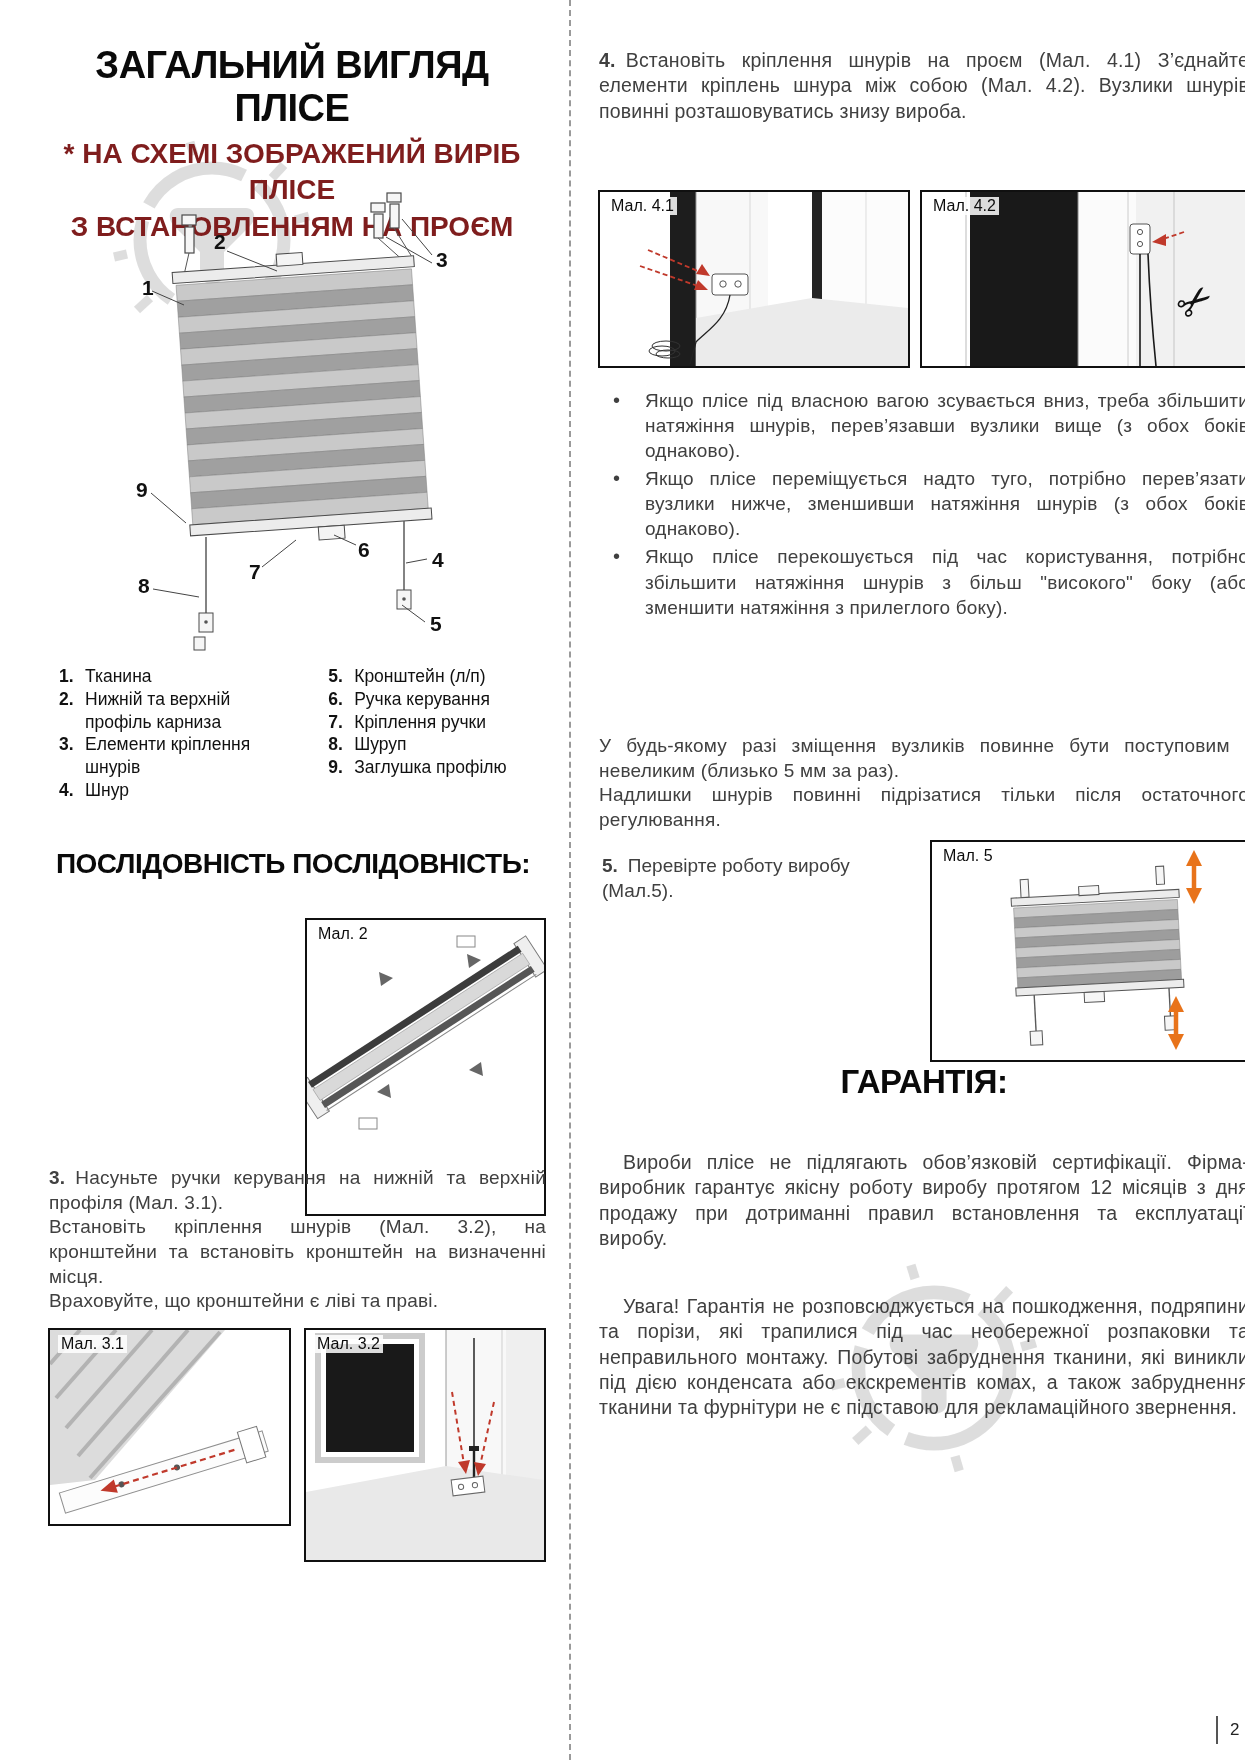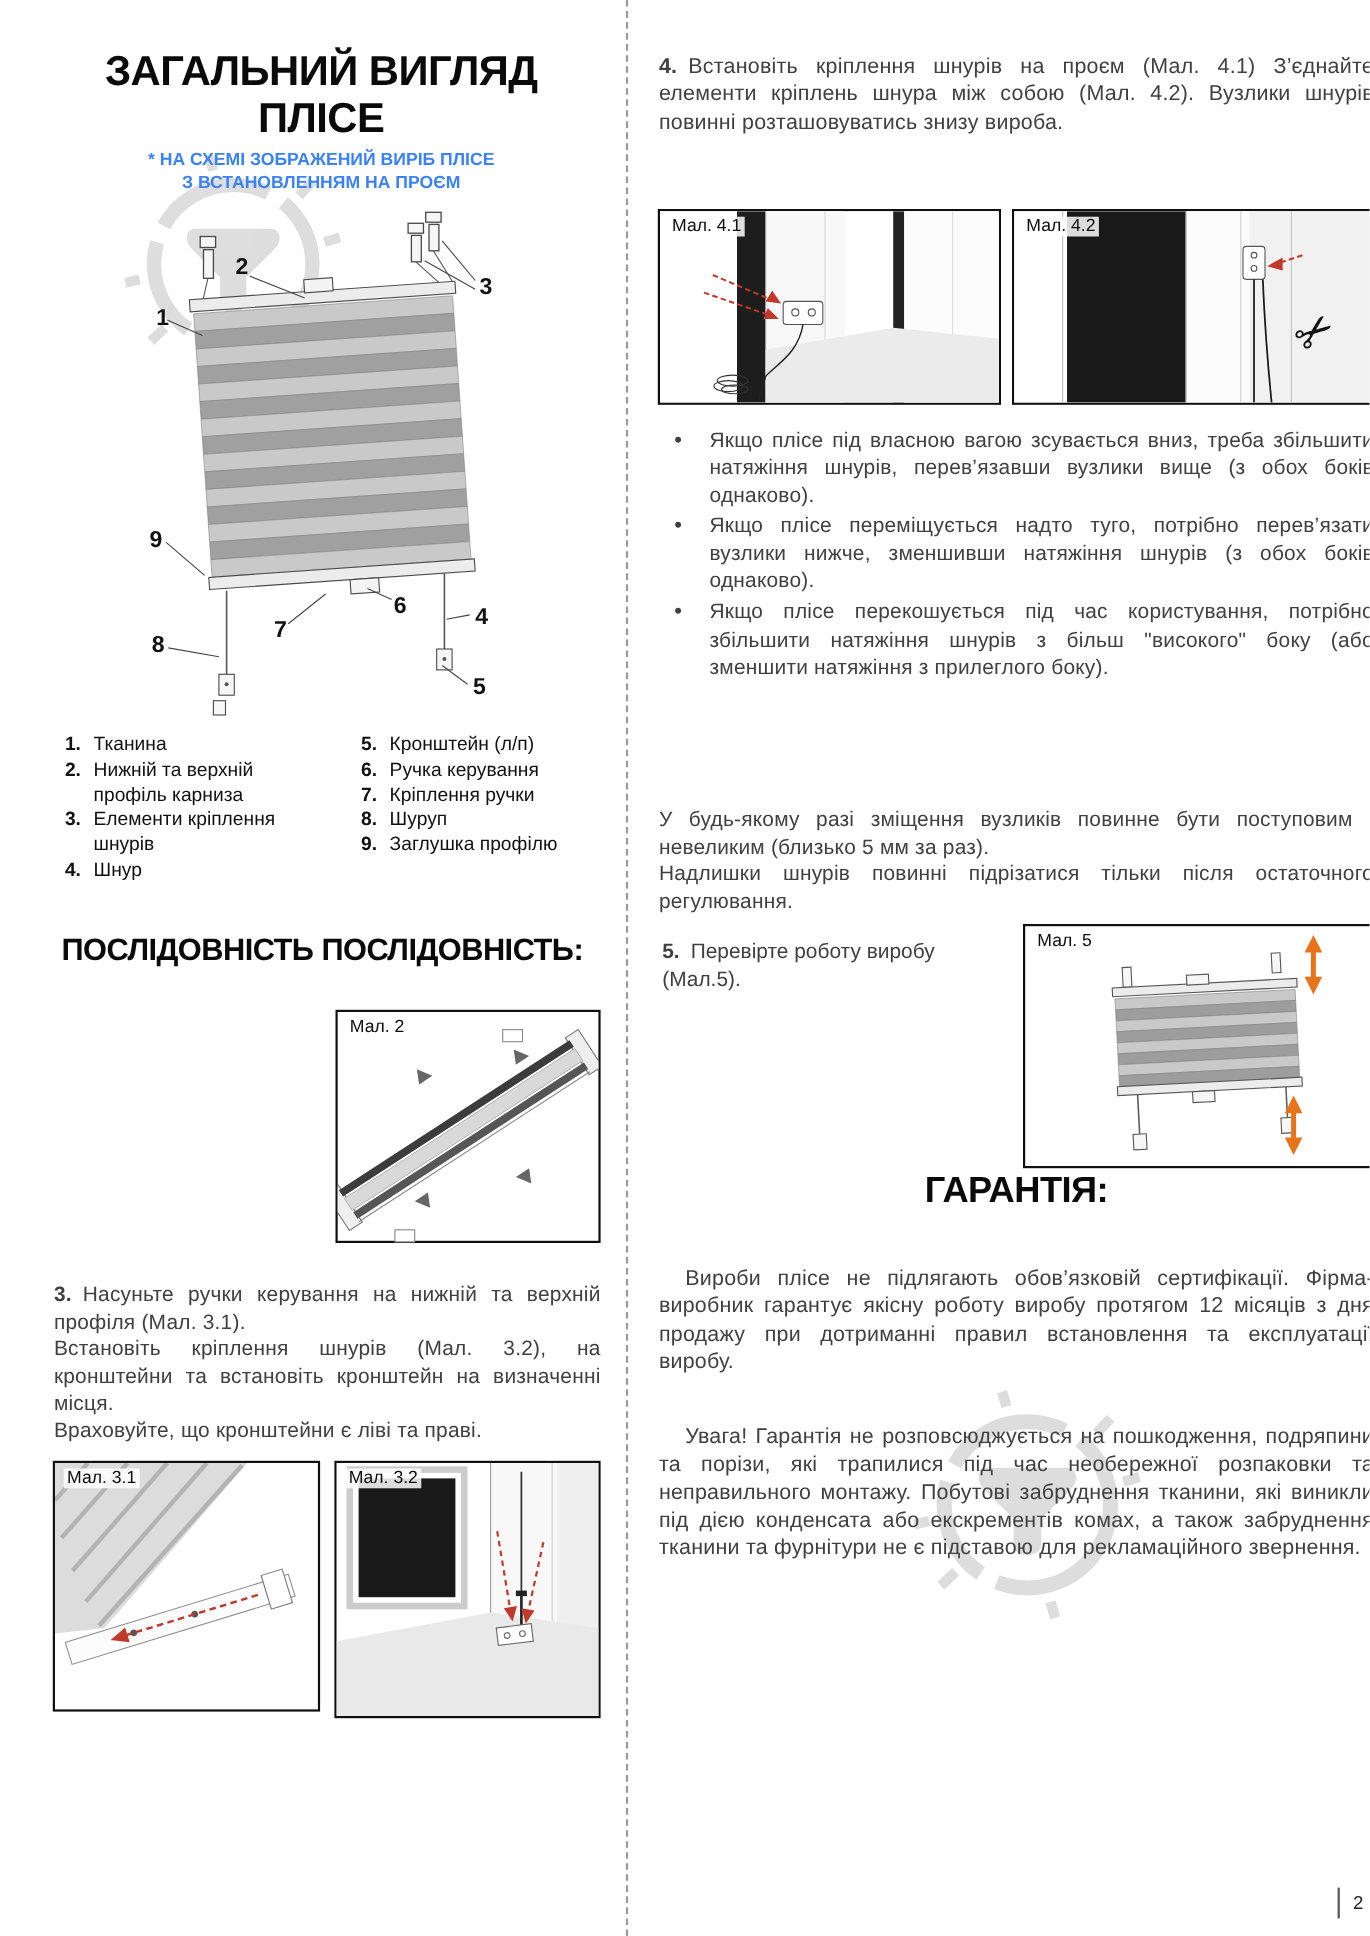--- a/index.html
+++ b/index.html
@@ -4,21 +4,21 @@
 <style>
   html,body{margin:0;padding:0;background:#ffffff;}
   body{font-family:"Liberation Sans","DejaVu Sans",sans-serif;color:#111;}
   .page{position:relative;width:1245px;height:1760px;background:#fff;overflow:hidden;margin-left:14px;}
   .abs{position:absolute;}
   .center{text-align:center;}
   .jt{text-align:justify;letter-spacing:.2px;}
   .body-txt{font-size:19px;line-height:1.3;color:#404040;}
   .num-lead{font-weight:bold;margin-right:10px;}
   .h-big{font-weight:bold;font-size:38px;line-height:1.12;letter-spacing:-.5px;color:#0a0a0a;}
-  .h-sub{font-weight:bold;font-size:16px;line-height:1.3;color:#3b82f6;}
+  .h-sub{font-weight:bold;font-size:28px;line-height:1.3;color:#7f1d1d;}
   .h-sec{font-weight:bold;font-size:28px;letter-spacing:-.5px;color:#0a0a0a;}
   .divider{border-left:2px dashed #9a9a9a;width:0;height:1760px;}
   .figure{position:absolute;border:2px solid #101010;background:#fff;box-sizing:border-box;text-align:right;}
   .figlabel{position:absolute;top:5px;left:8px;font-size:16px;color:#0c0c0c;background:rgba(255,255,255,.85);padding:0 3px;z-index:3;}
   .figure svg{position:absolute;left:0;top:0;}
   .legend{display:flex;gap:28px;font-size:17.5px;line-height:1.3;}
   .legend-col{display:flex;flex-direction:column;}
   .legend-item{display:flex;}
   .lnum{width:26px;flex:0 0 26px;font-weight:bold;}
   .bullet{position:relative;padding-left:46px;margin-bottom:3px;}
@@ -185,21 +185,21 @@
       <div class="legend-item">
           <span class="lnum">9.</span>
           <span>Заглушка профілю</span>
         </div>
     </div>
   </div>
 
   <div class="abs h-sec center" style="left:25px;top:848px;width:508px">ПОСЛІДОВНІСТЬ ПОСЛІДОВНІСТЬ:</div>
 
 
-  <div class="figure" style="left:291px;top:918px;width:241px;height:212px">
+  <div class="figure" style="left:291px;top:918px;width:241px;height:298px">
     <div class="figlabel">Мал. 2</div>
     <svg width="237" height="229" viewBox="0 0 237 229">
       <g transform="rotate(-33 119 114)">
         <rect x="-18" y="86" width="14" height="40" fill="#efefef" stroke="#777"></rect>
         <rect x="242" y="86" width="14" height="40" fill="#efefef" stroke="#777"></rect>
         <rect x="-6" y="90" width="250" height="7" fill="#3c3c3c"></rect>
         <rect x="-6" y="99" width="250" height="13" fill="#d9d9d9" stroke="#999" stroke-width="0.6"></rect>
         <rect x="-6" y="114" width="250" height="7" fill="#565656"></rect>
         <line x1="-6" y1="124" x2="244" y2="124" stroke="#888"></line>
       </g>
@@ -213,21 +213,21 @@
       <rect x="52" y="198" width="18" height="11" fill="#fff" stroke="#888"></rect>
     </svg>
   </div>
 
   <div class="abs body-txt jt" style="left:35px;top:1166px;width:497px">
     <div><span class="num-lead">3.</span><span>Насуньте ручки керування на нижній та верхній профіля (Мал. 3.1).</span></div>
     <div>Встановіть кріплення шнурів (Мал. 3.2), на кронштейни та встановіть кронштейн на визначенні місця.</div>
     <div>Враховуйте, що кронштейни є ліві та праві.</div>
   </div>
 
-  <div class="figure" style="left:34px;top:1328px;width:243px;height:228px">
+  <div class="figure" style="left:34px;top:1328px;width:243px;height:198px">
     <div class="figlabel">Мал. 3.1</div>
     <svg width="239" height="230" viewBox="0 0 239 230">
       <polygon points="0,0 175,0 45,150 0,155" fill="#dcdcdc"></polygon>
       <g stroke="#b3b3b3" stroke-width="4">
         <line x1="30" y1="0" x2="0" y2="34"></line>
           <line x1="66" y1="0" x2="6" y2="68"></line>
         <line x1="102" y1="0" x2="16" y2="98"></line>
           <line x1="138" y1="0" x2="28" y2="126"></line>
         <line x1="170" y1="2" x2="40" y2="148"></line>
       </g>

